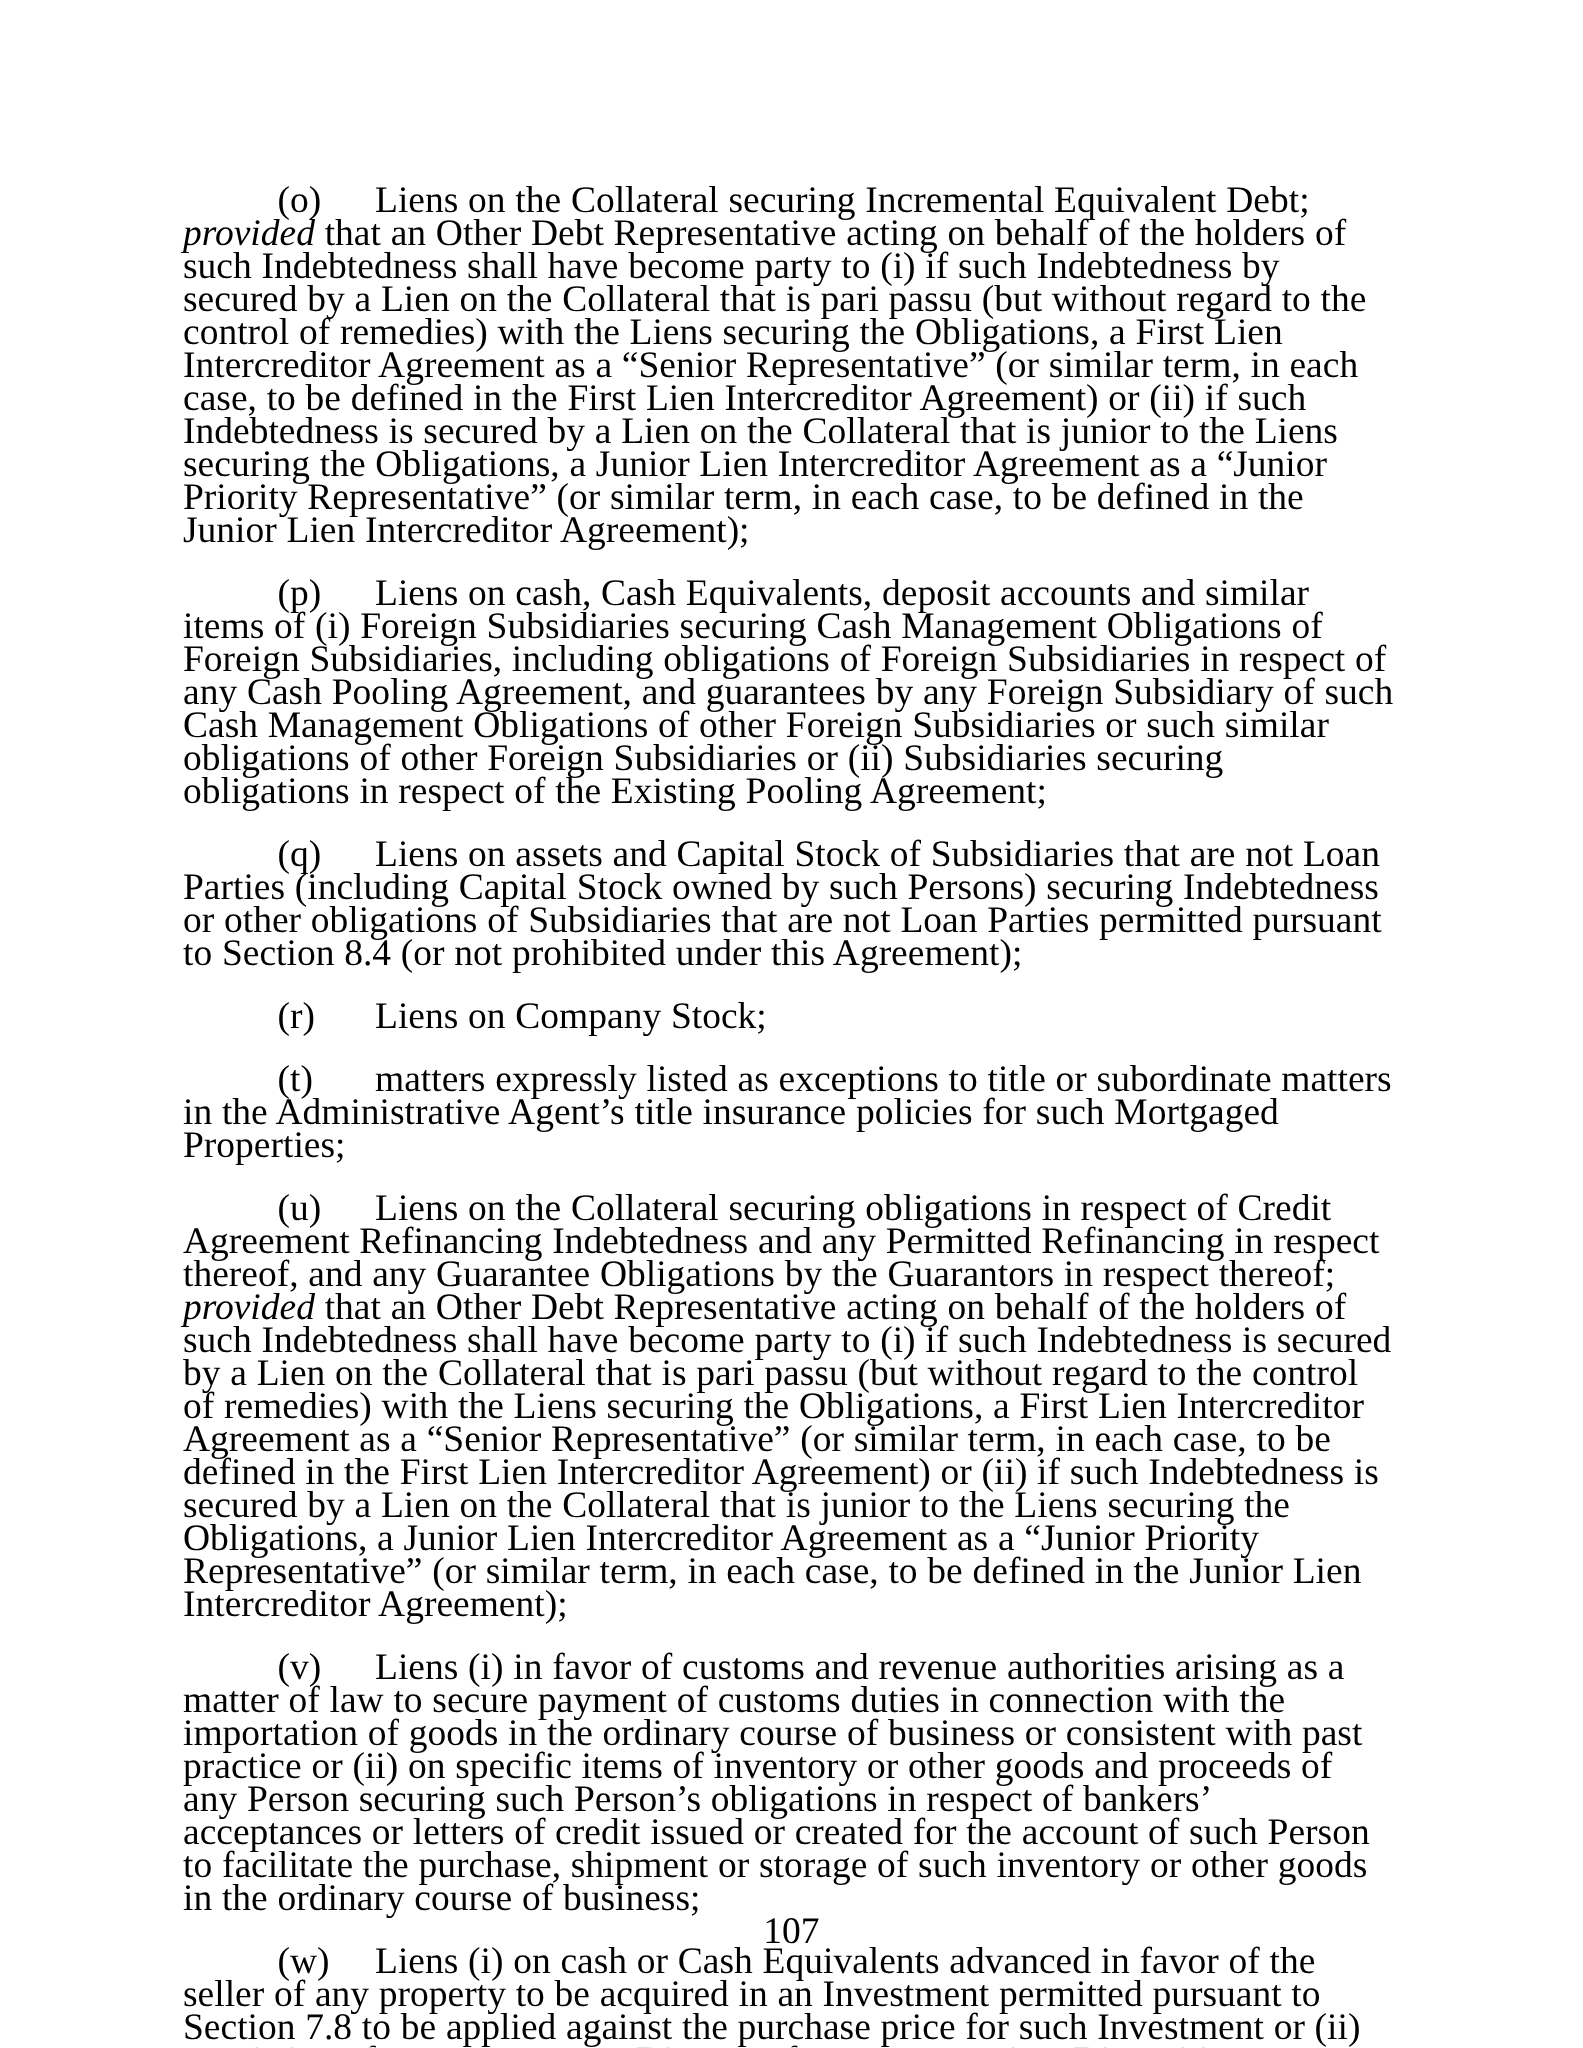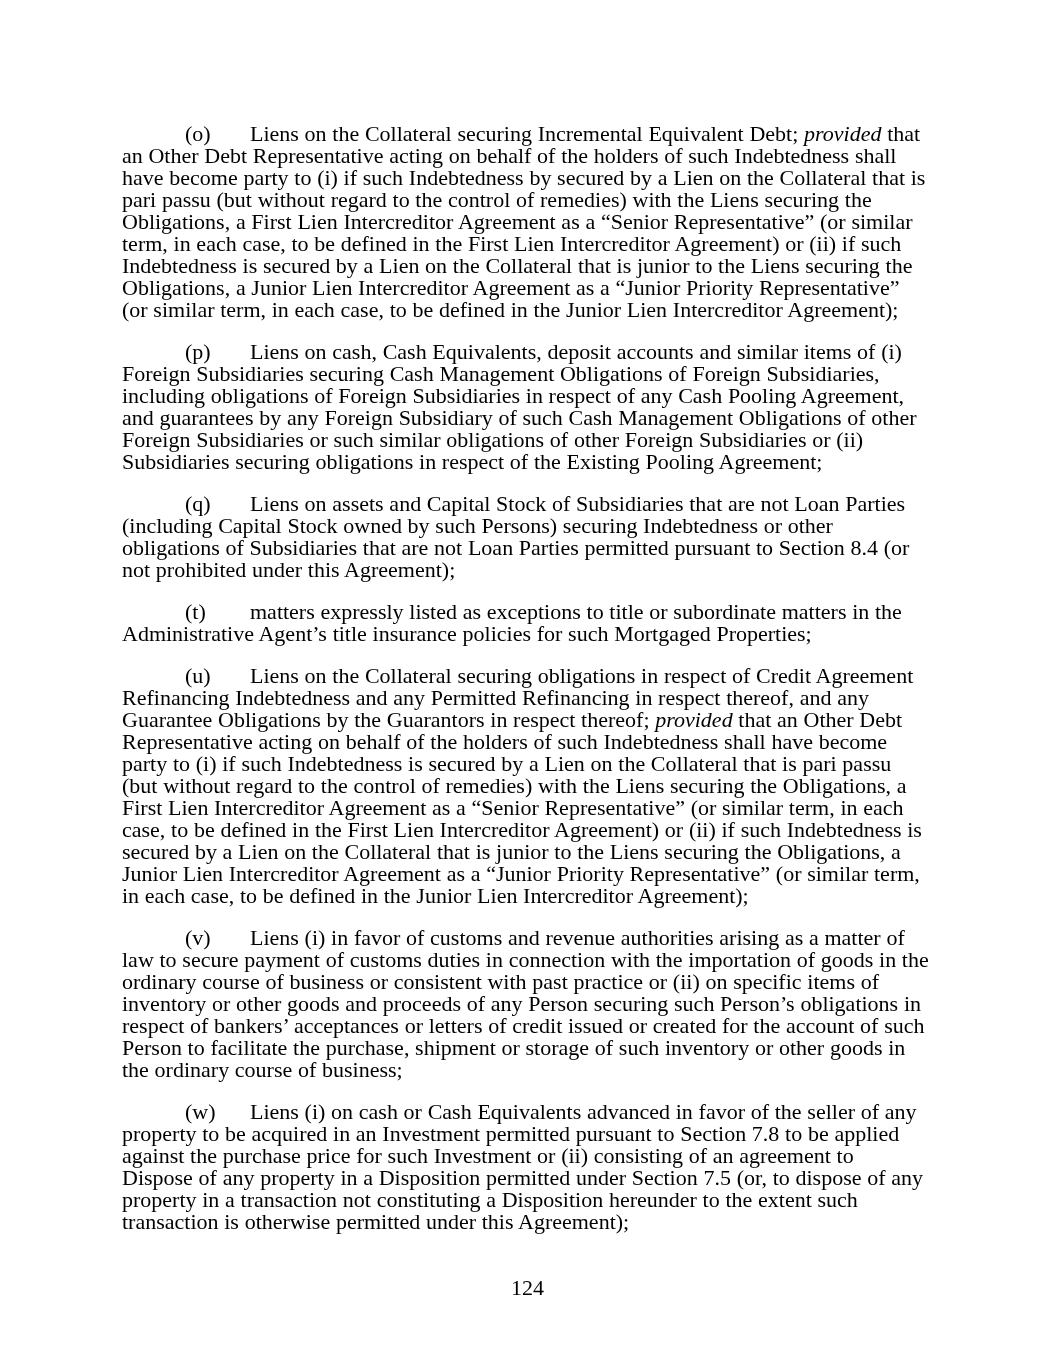--- a/index.html
+++ b/index.html
@@ -6,21 +6,21 @@
     margin: 0;
     padding: 0;
     background: #ffffff;
   }
   .page {
     position: relative;
     width: 1055px;
     height: 1365px;
     background: #ffffff;
     font-family: "Liberation Serif", "DejaVu Serif", serif;
-    font-size: 22px;
+    font-size: 25px;
     line-height: 22px;
     color: #000000;
     overflow: hidden;
   }
   .doc-body {
     position: absolute;
     left: 122px;
     top: 123px;
     width: 808px;
   }
@@ -48,19 +48,20 @@
   }
 </style>
 </head>
 <body>
 
 <div class="page">
   <div class="doc-body" id="doc-body">
       <p class="para"><span class="plabel">(o)</span><span>Liens on the Collateral securing Incremental Equivalent Debt; </span><em>provided</em><span> that an Other Debt Representative acting on behalf of the holders of such Indebtedness shall have become party to (i) if such Indebtedness by secured by a Lien on the Collateral that is pari passu (but without regard to the control of remedies) with the Liens securing the Obligations, a First Lien Intercreditor Agreement as a “Senior Representative” (or similar term, in each case, to be defined in the First Lien Intercreditor Agreement) or (ii) if such Indebtedness is secured by a Lien on the Collateral that is junior to the Liens securing the Obligations, a Junior Lien Intercreditor Agreement as a “Junior Priority Representative” (or similar term, in each case, to be defined in the Junior Lien Intercreditor Agreement);</span></p>
       <p class="para"><span class="plabel">(p)</span><span>Liens on cash, Cash Equivalents, deposit accounts and similar items of (i) Foreign Subsidiaries securing Cash Management Obligations of Foreign Subsidiaries, including obligations of Foreign Subsidiaries in respect of any Cash Pooling Agreement, and guarantees by any Foreign Subsidiary of such Cash Management Obligations of other Foreign Subsidiaries or such similar obligations of other Foreign Subsidiaries or (ii) Subsidiaries securing obligations in respect of the Existing Pooling Agreement;</span></p>
       <p class="para"><span class="plabel">(q)</span><span>Liens on assets and Capital Stock of Subsidiaries that are not Loan Parties (including Capital Stock owned by such Persons) securing Indebtedness or other obligations of Subsidiaries that are not Loan Parties permitted pursuant to Section 8.4 (or not prohibited under this Agreement);</span></p>
+      <p class="para"><span class="plabel">(r)</span><span>Liens on Company Stock;</span></p>
       <p class="para"><span class="plabel">(t)</span><span>matters expressly listed as exceptions to title or subordinate matters in the Administrative Agent’s title insurance policies for such Mortgaged Properties;</span></p>
       <p class="para"><span class="plabel">(u)</span><span>Liens on the Collateral securing obligations in respect of Credit Agreement Refinancing Indebtedness and any Permitted Refinancing in respect thereof, and any Guarantee Obligations by the Guarantors in respect thereof; </span><em>provided</em><span> that an Other Debt Representative acting on behalf of the holders of such Indebtedness shall have become party to (i) if such Indebtedness is secured by a Lien on the Collateral that is pari passu (but without regard to the control of remedies) with the Liens securing the Obligations, a First Lien Intercreditor Agreement as a “Senior Representative” (or similar term, in each case, to be defined in the First Lien Intercreditor Agreement) or (ii) if such Indebtedness is secured by a Lien on the Collateral that is junior to the Liens securing the Obligations, a Junior Lien Intercreditor Agreement as a “Junior Priority Representative” (or similar term, in each case, to be defined in the Junior Lien Intercreditor Agreement);</span></p>
       <p class="para"><span class="plabel">(v)</span><span>Liens (i) in favor of customs and revenue authorities arising as a matter of law to secure payment of customs duties in connection with the importation of goods in the ordinary course of business or consistent with past practice or (ii) on specific items of inventory or other goods and proceeds of any Person securing such Person’s obligations in respect of bankers’ acceptances or letters of credit issued or created for the account of such Person to facilitate the purchase, shipment or storage of such inventory or other goods in the ordinary course of business;</span></p>
       <p class="para"><span class="plabel">(w)</span><span>Liens (i) on cash or Cash Equivalents advanced in favor of the seller of any property to be acquired in an Investment permitted pursuant to Section 7.8 to be applied against the purchase price for such Investment or (ii) consisting of an agreement to Dispose of any property in a Disposition permitted under Section 7.5 (or, to dispose of any property in a transaction not constituting a Disposition hereunder to the extent such transaction is otherwise permitted under this Agreement);</span></p>
     </div>
-  <div class="page-number">124</div>
+  <div class="page-number">107</div>
 </div>
 
 </body></html>

